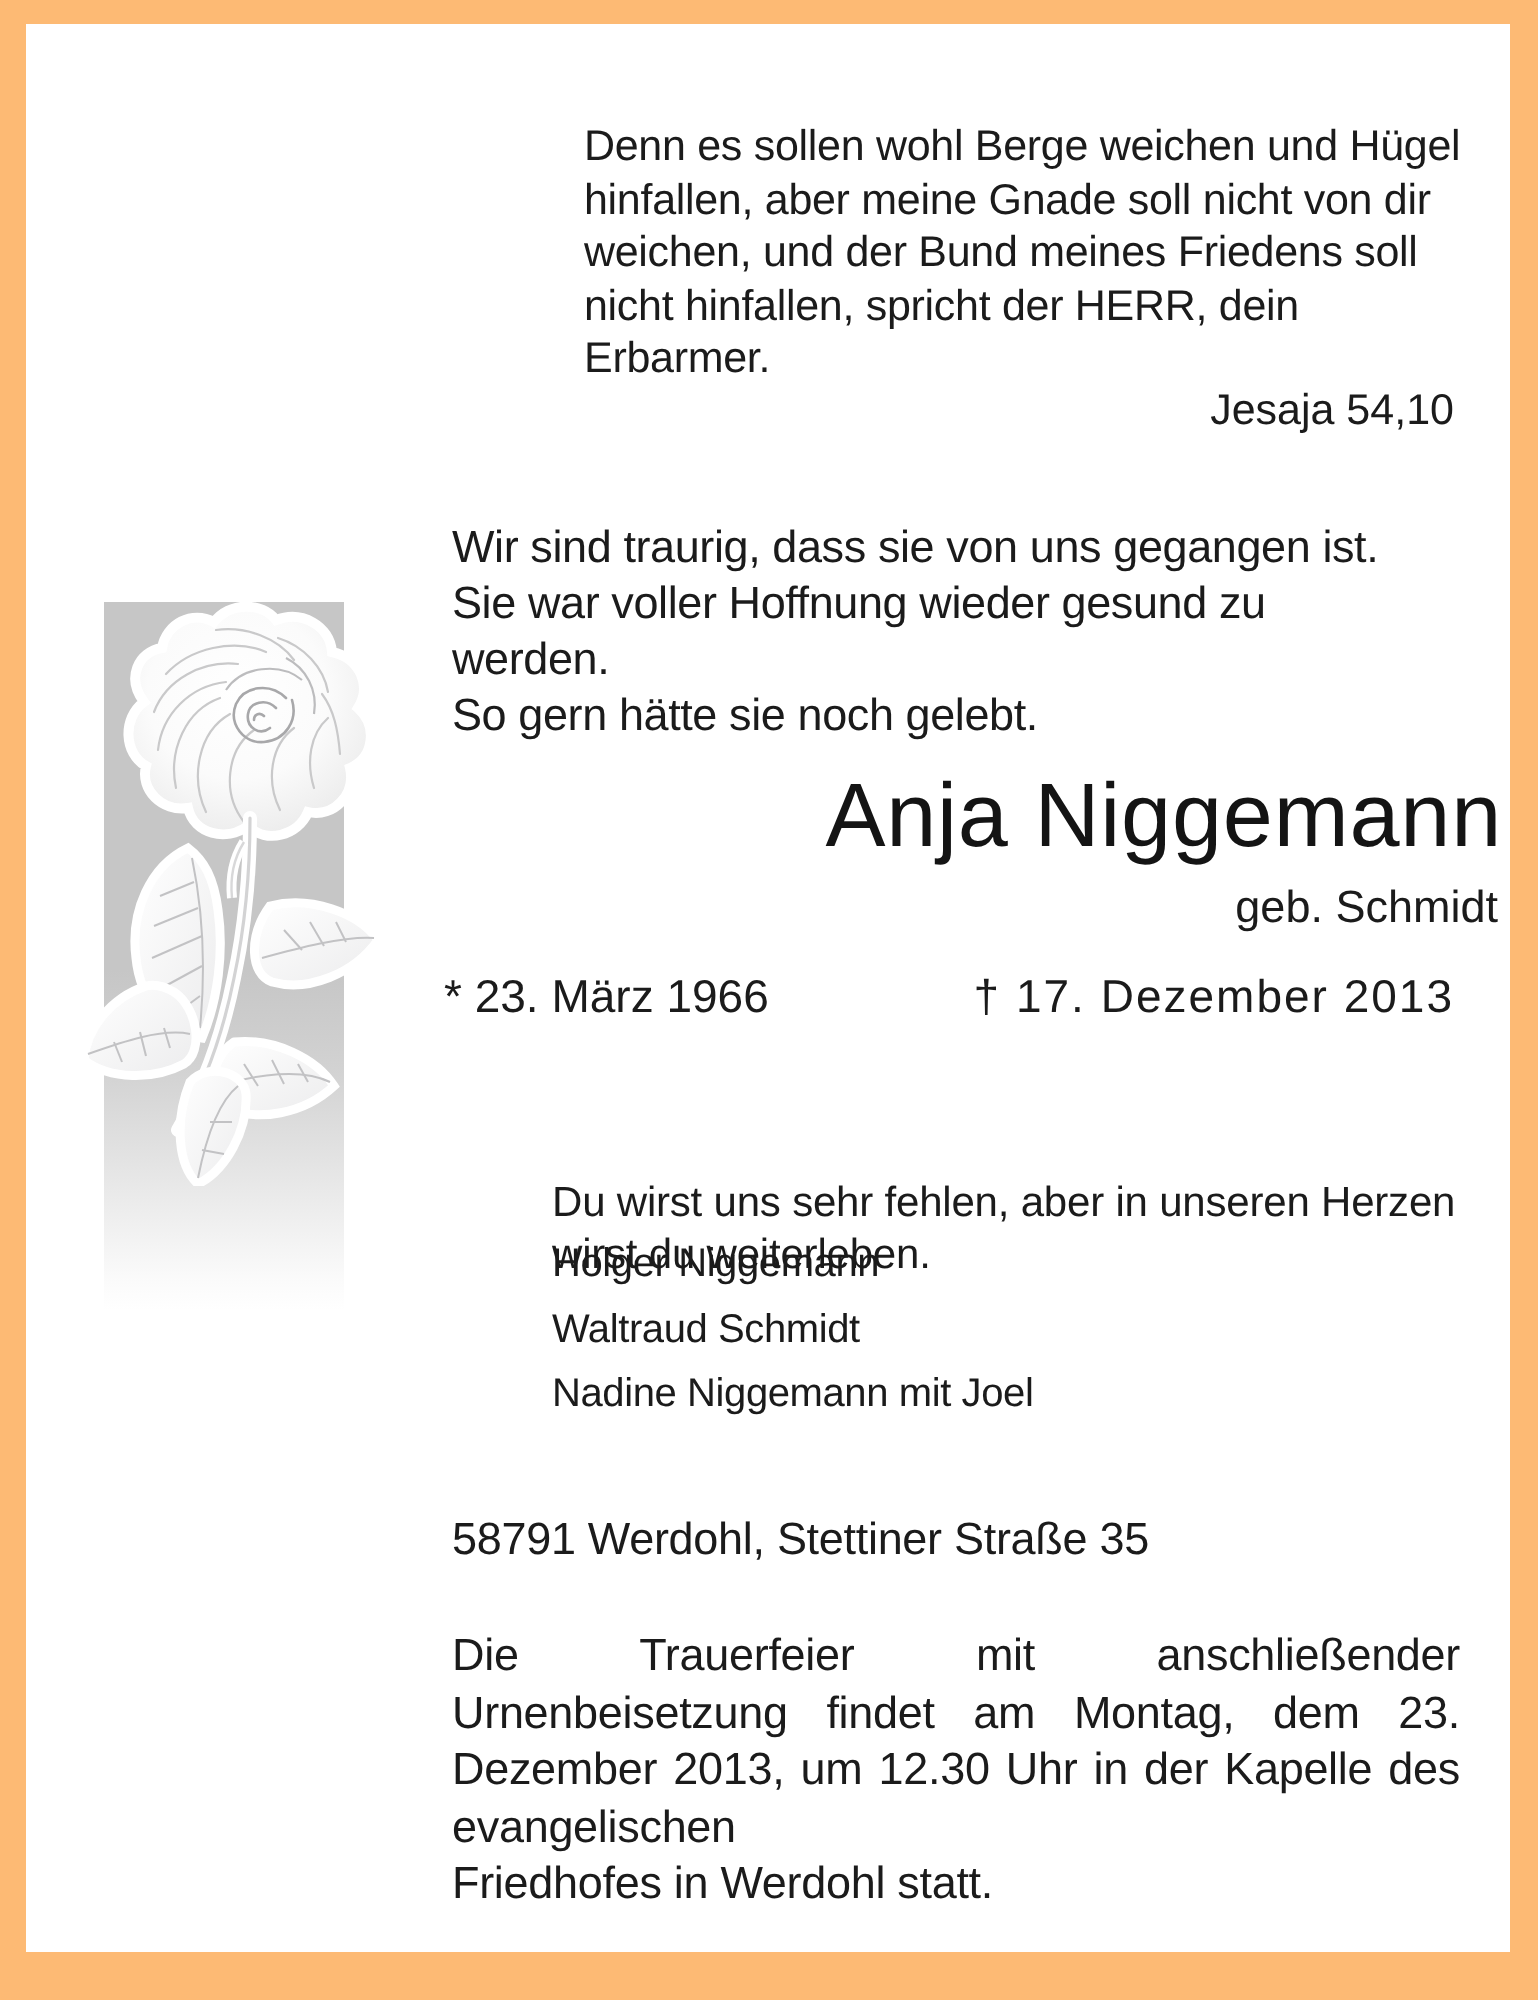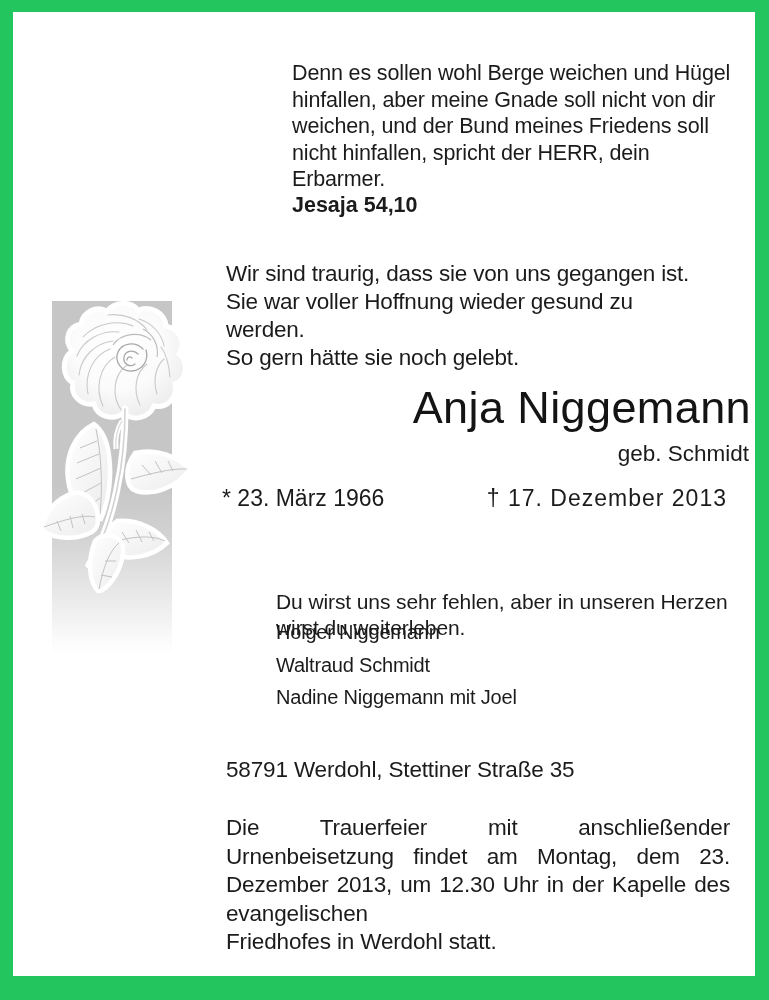--- a/index.html
+++ b/index.html
@@ -5,21 +5,21 @@
   * { margin:0; padding:0; box-sizing:border-box; }
   html, body {
     width:769px; height:1000px;
     background:#231f20;
     font-family:"Liberation Sans", sans-serif;
     -webkit-font-smoothing:antialiased;
   }
   #notice {
     position:relative;
     width:769px; height:1000px;
-    background:#22c55e;
+    background:#fdba74;
     overflow:hidden;
   }
   
   .page {
     position:absolute;
     left:13px; top:12px;
     width:742px; height:964px;
     background:#ffffff;
     overflow:hidden;
   }
@@ -48,25 +48,24 @@
     width:450px;
     font-size:21.5px;
     line-height:26.6px;
     color:#1b1b1b;
     letter-spacing:-0.15px;
   }
   .verse-source {
     position:absolute;
     left:279px; top:180px;
     width:435px;
-    text-align:left;
+    text-align:right;
     font-size:21.5px;
     line-height:26.6px;
     color:#1b1b1b;
-    font-weight:bold;
   }
 
   .intro {
     position:absolute;
     left:213px; top:248px;
     width:490px;
     font-size:22.5px;
     line-height:28px;
     color:#1b1b1b;
     letter-spacing:-0.2px;

